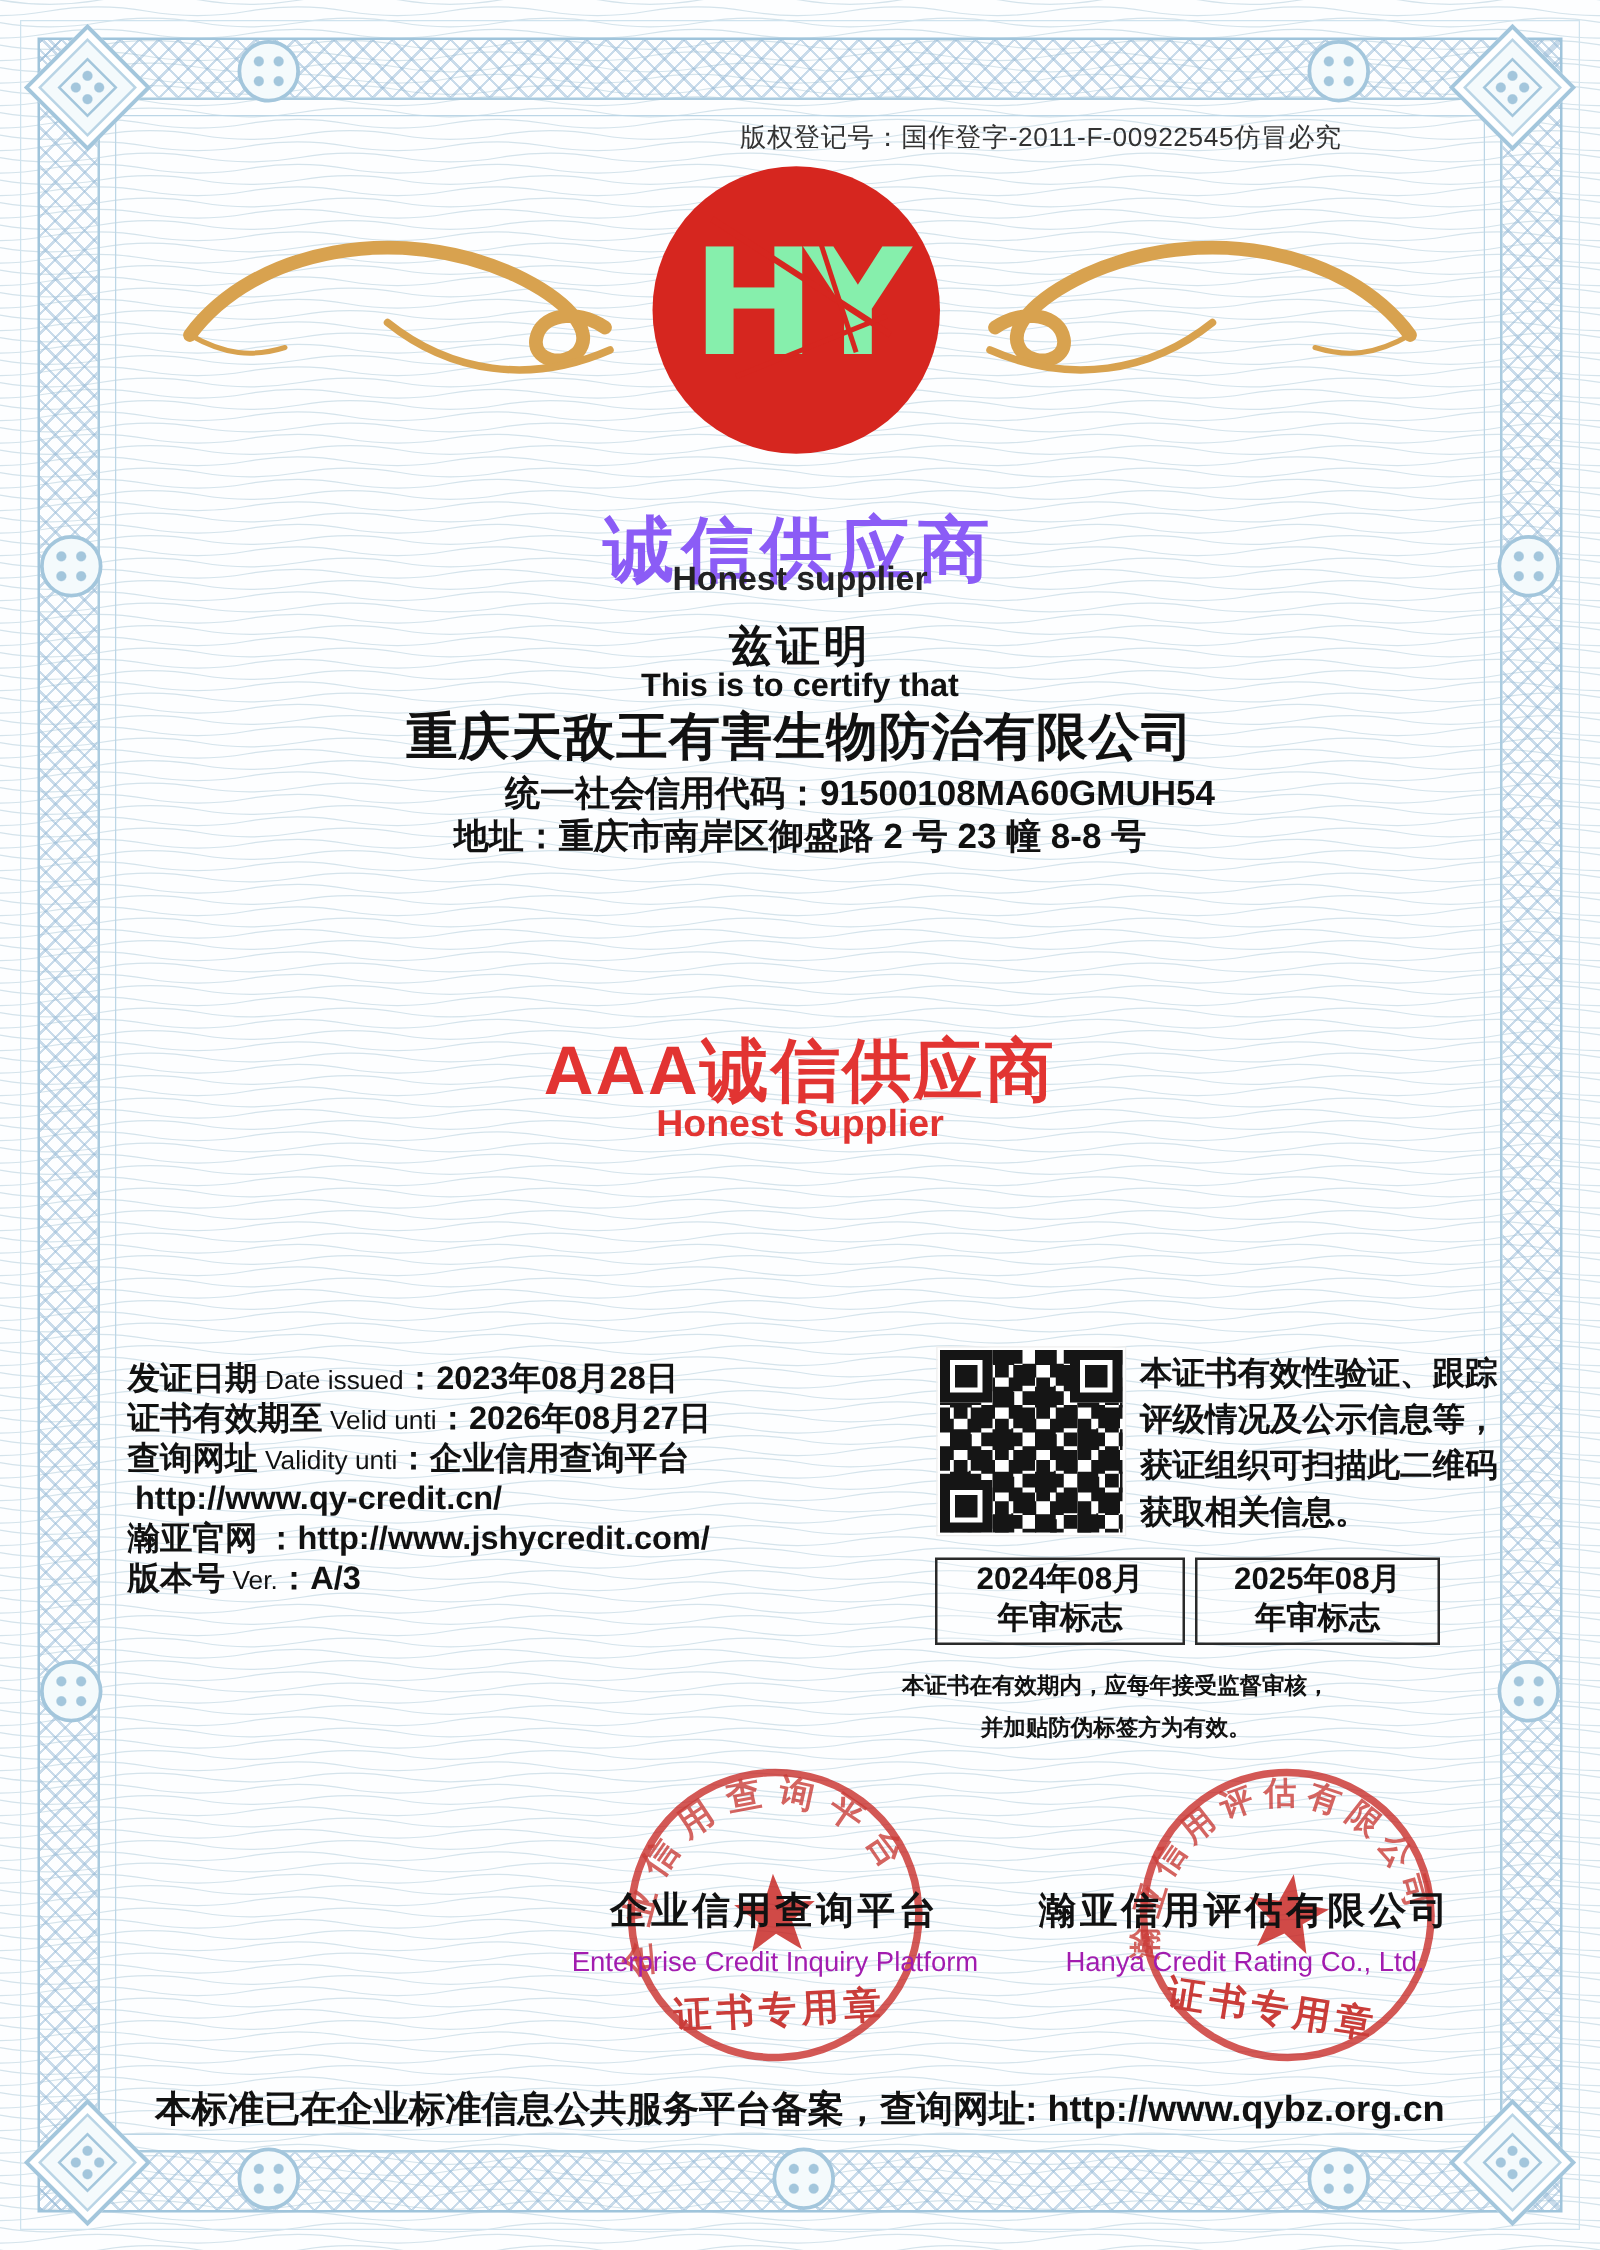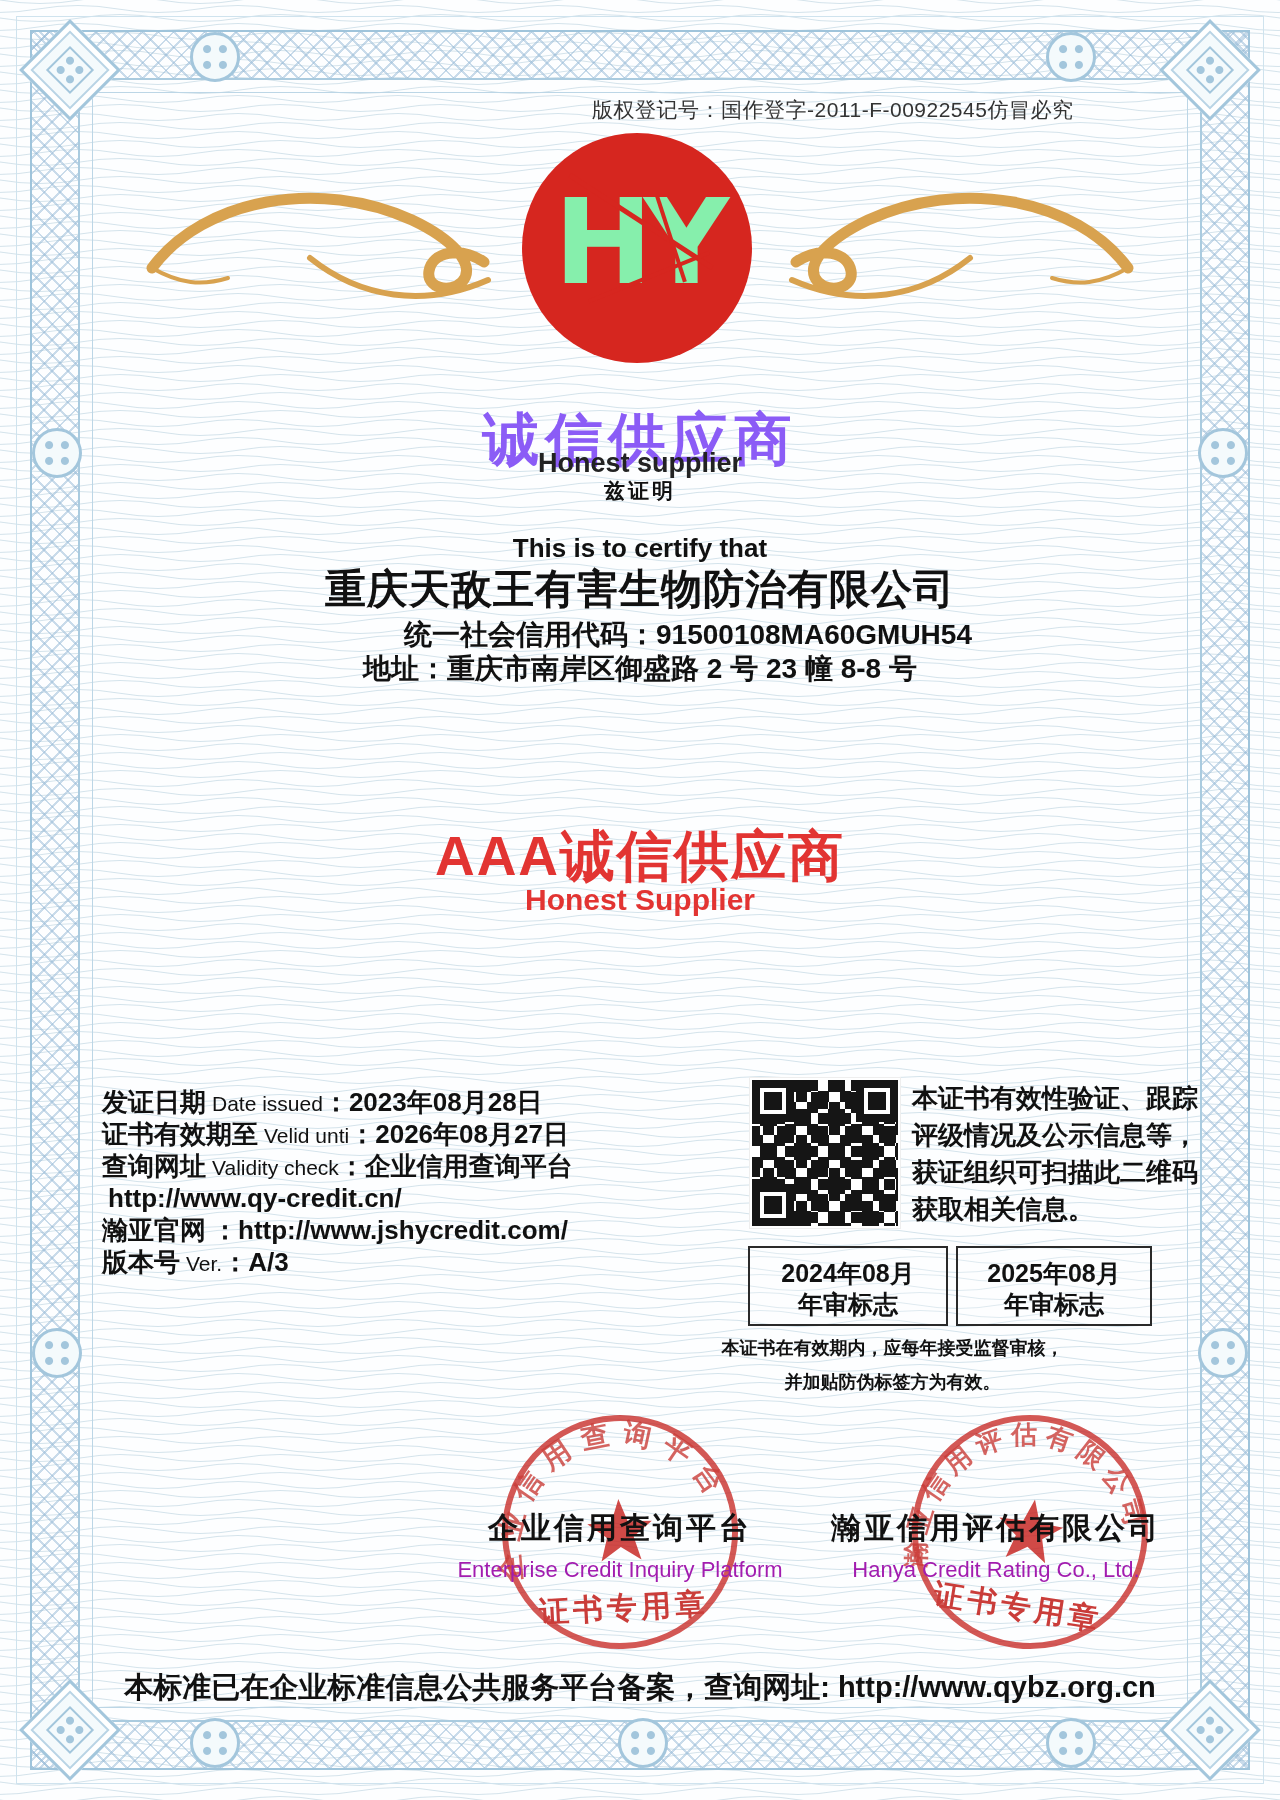--- a/index.html
+++ b/index.html
@@ -55,21 +55,21 @@
     background:#d6261f; display:flex; align-items:center; justify-content:center; overflow:hidden; }
   .logo-text { color:#86efac; font-size:118px; font-weight:900; letter-spacing:-9px;
     font-family:"DejaVu Sans","Liberation Sans",sans-serif; transform:translateY(-6px); }
   .crack { position:absolute; background:#d6261f; }
   .crack1 { width:170px; height:5px; left:34px; top:86px; transform:rotate(33deg); }
   .crack2 { width:130px; height:4px; left:62px; top:142px; transform:rotate(-22deg); }
   .crack3 { width:90px;  height:4px; left:104px; top:104px; transform:rotate(72deg); }
 
   .title-cn { top:386px; font-size:57px; font-weight:600; letter-spacing:6px; color:#8b5cf6;margin-top:16px; }
   .title-en { top:448px; font-size:27px; font-weight:600; color:#222; }
-  .certify-cn { top:477px; font-size:21px; font-weight:600; letter-spacing:3px; }
+  .certify-cn { top:494px; font-size:35px; font-weight:600; letter-spacing:3px; }
   .certify-en { top:533px; font-size:26px; font-weight:600; }
   .company { top:562px; font-size:41px; font-weight:800; letter-spacing:1px; }
   .credit-code { top:616px; font-size:28px; font-weight:600;padding-left:48px; }
   .address { top:650px; font-size:28px; font-weight:600; }
 
   .award-cn { top:820px; font-size:55px; font-weight:700; color:#e23432; letter-spacing:2px; }
   .award-en { top:883px; font-size:30px; font-weight:700; color:#e23432; }
 
   .details { left:102px; top:1086px; width:560px; }
   .d-row { height:32px; line-height:32px; white-space:nowrap; }
@@ -81,21 +81,21 @@
   .qr-mod { position:absolute; inset:2px;
     background:
       conic-gradient(#151515 25%, transparent 0 50%, #151515 0 75%, transparent 0) 0 0/22px 22px,
       conic-gradient(#151515 25%, transparent 0 50%, #151515 0 75%, transparent 0) 8px 12px/34px 34px; }
   .qr-finder { position:absolute; width:26px; height:26px; border:8px solid #151515; background:#fff; }
   .qr-finder::after { content:""; position:absolute; inset:4px; background:#151515; }
   .qf-tl { left:2px; top:2px; } .qf-tr { right:2px; top:2px; } .qf-bl { left:2px; bottom:2px; }
 
   .qr-notes { left:912px; top:1080px; width:300px; font-size:26px; font-weight:600; line-height:37px; }
 
-  .review-box { top:1246px; height:66px; border:2px solid #2a2a2a; text-align:center; padding-top:10px;
+  .review-box { top:1246px; height:66px; border:2px solid #2a2a2a; text-align:center; padding-top:0;
     background:rgba(255,255,255,.25); }
   .rb1 { left:748px; width:196px; }
   .rb2 { left:956px; width:192px; }
   .rb-month, .rb-label { font-size:25px; font-weight:600; line-height:31px; }
 
   .audit-notes { left:620px; top:1331px; width:545px; text-align:center; font-size:18px; font-weight:600; line-height:34px; }
 
   .stamp { position:absolute; z-index:2; opacity:.88; }
   .stamp-left  { left:495px; top:1406px; transform:rotate(-3deg); }
   .stamp-right { left:905px; top:1406px; transform:rotate(9deg); }
@@ -383,21 +383,21 @@
   <div class="center-line award-en">Honest Supplier</div>
 
   <div class="abs details">
     <div class="d-row">
       <span class="d-cn">发证日期</span><span class="d-en">Date issued</span><span class="d-val">：2023年08月28日</span>
     </div>
     <div class="d-row">
       <span class="d-cn">证书有效期至</span><span class="d-en">Velid unti</span><span class="d-val">：2026年08月27日</span>
     </div>
     <div class="d-row">
-      <span class="d-cn">查询网址</span><span class="d-en">Validity check</span><span class="d-val">：企业信用查询平台</span>
+      <span class="d-cn">查询网址</span><span class="d-en">Validity unti</span><span class="d-val">：企业信用查询平台</span>
     </div>
     <div class="d-row">
       <span class="d-cn"></span><span class="d-en"></span><span class="d-val">http://www.qy-credit.cn/</span>
     </div>
     <div class="d-row">
       <span class="d-cn">瀚亚官网</span><span class="d-en"></span><span class="d-val">：http://www.jshycredit.com/</span>
     </div>
     <div class="d-row">
       <span class="d-cn">版本号</span><span class="d-en">Ver.</span><span class="d-val">：A/3</span>
     </div>

